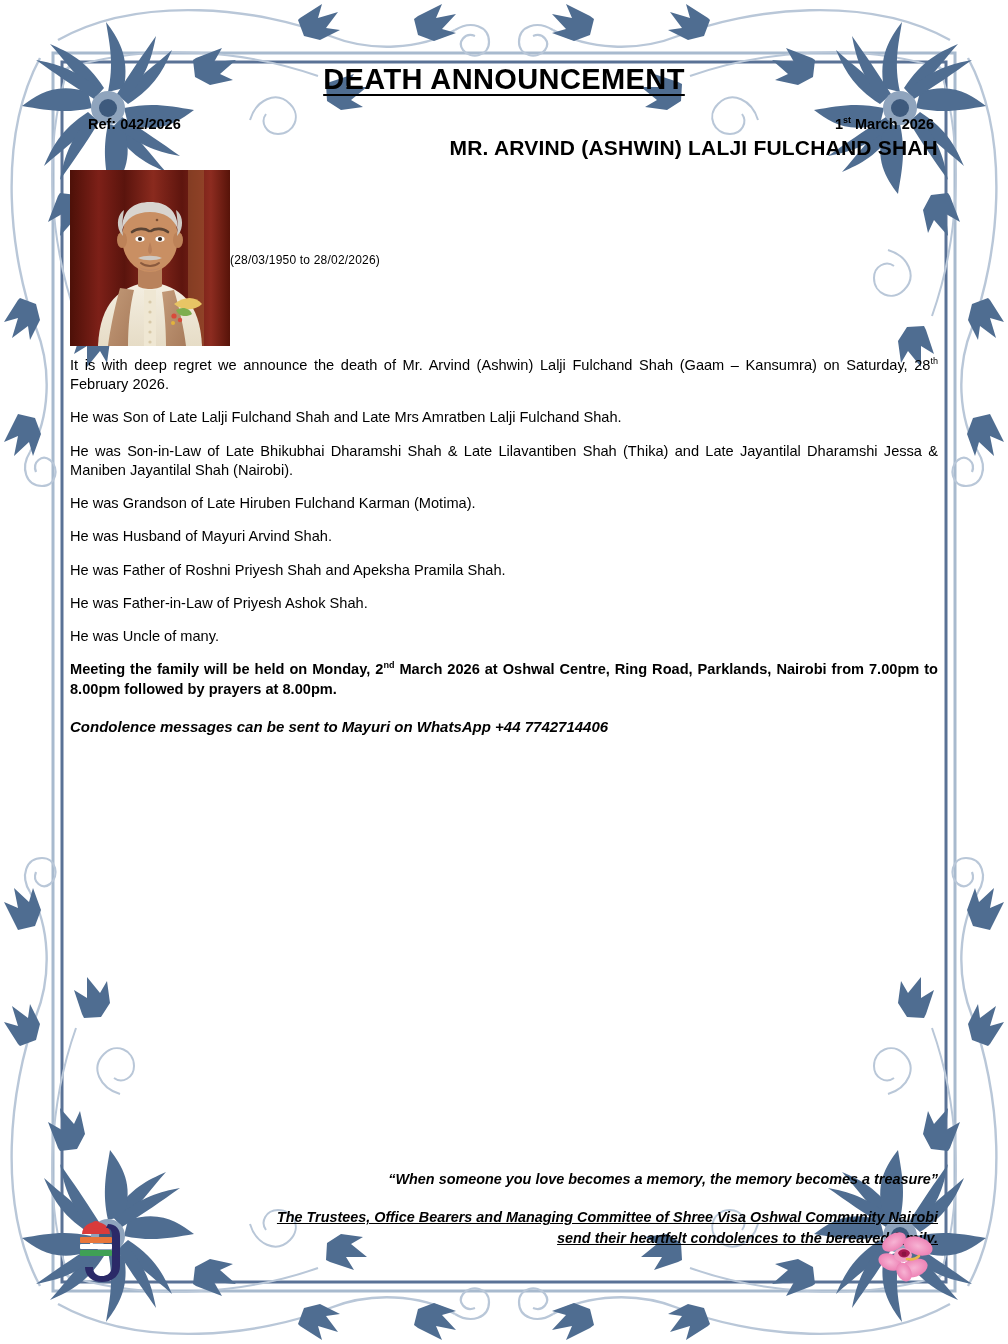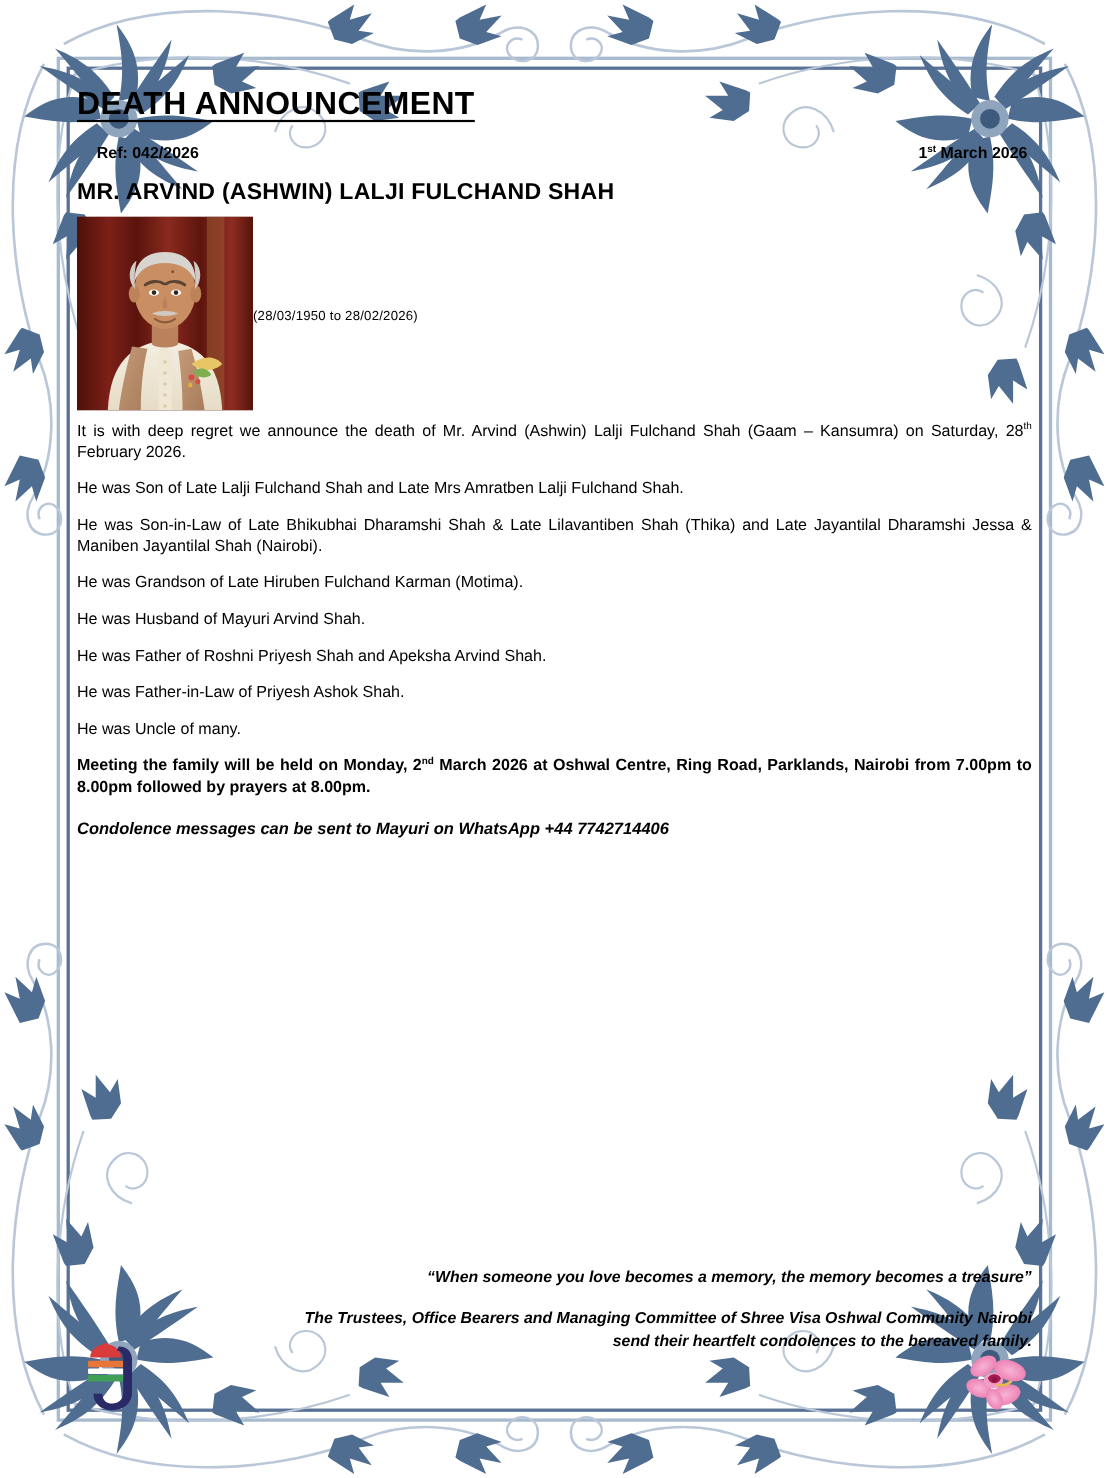--- a/index.html
+++ b/index.html
@@ -28,47 +28,48 @@
   
   .content {
     position: absolute;
     left: 70px;
     top: 60px;
     width: 868px;
     height: 1215px;
   }
 
   .doc-title {
+    text-align: center;
     font-size: 29px;
     font-weight: bold;
     letter-spacing: 0.4px;
     text-decoration: underline;
     text-underline-offset: 5px;
-    margin: 20px 0 0 0;
+    margin: 4px 0 0 0;
     line-height: 1.1;
   }
 
   .meta-row {
     display: flex;
     justify-content: space-between;
     align-items: baseline;
     margin-top: 20px;
     font-size: 14.5px;
     font-weight: bold;
   }
   .meta-ref { padding-left: 18px; }
   .meta-date { padding-right: 4px; }
   sup { font-size: 0.62em; vertical-align: super; line-height: 0; }
 
   .deceased-name {
-    text-align: left;
+    text-align: right;
     font-size: 21px;
     font-weight: bold;
     letter-spacing: 0.2px;
-    margin-top: 15px;
+    margin-top: 4px;
   }
 
   
   .portrait-wrap {
     margin-top: 10px;
     display: flex;
     flex-direction: row;
     align-items: center;
   }
   .portrait {
@@ -113,21 +114,22 @@
     font-style: italic;
     font-weight: bold;
     font-size: 14.4px;
     margin-bottom: 20px;
   }
   .trustees {
     font-style: italic;
     font-weight: bold;
     font-size: 14.4px;
     line-height: 1.45;
-    margin-bottom: 34px;
+    margin-bottom: 16px;
+    text-decoration: underline;
   }
   .om-shanti {
     font-weight: bold;
     font-size: 16px;
     letter-spacing: 0.2px;
   }
 
   
   .emblem-logo {
     position: absolute;
@@ -298,21 +300,21 @@
     <div class="portrait-dates">(28/03/1950 to 28/02/2026)</div>
   </div>
 
   <div class="body-text">
     <p class="para"><span>It is with deep regret we announce the death of Mr. Arvind (Ashwin) Lalji Fulchand Shah (Gaam – Kansumra) on Saturday, 28</span><sup>th</sup><span> February 2026.</span></p>
 
     <p class="para">He was Son of Late Lalji Fulchand Shah and Late Mrs Amratben Lalji Fulchand Shah.</p>
     <p class="para">He was Son-in-Law of Late Bhikubhai Dharamshi Shah &amp; Late Lilavantiben Shah (Thika) and Late Jayantilal Dharamshi Jessa &amp; Maniben Jayantilal Shah (Nairobi).</p>
     <p class="para">He was Grandson of Late Hiruben Fulchand Karman (Motima).</p>
     <p class="para">He was Husband of Mayuri Arvind Shah.</p>
-    <p class="para">He was Father of Roshni Priyesh Shah and Apeksha Arvind Shah.</p>
+    <p class="para">He was Father of Roshni Priyesh Shah and Apeksha Pramila Shah.</p>
     <p class="para">He was Father-in-Law of Priyesh Ashok Shah.</p>
     <p class="para">He was Uncle of many.</p>
 
 
     <p class="para bold"><span>Meeting the family will be held on Monday, 2</span><sup>nd</sup><span> March 2026 at Oshwal Centre, Ring Road, Parklands, Nairobi from 7.00pm to 8.00pm followed by prayers at 8.00pm.</span></p>
 
     <p class="para center-italic">Condolence messages can be sent to Mayuri on WhatsApp +44 7742714406</p>
   </div>
 
   <div class="footer-block">

